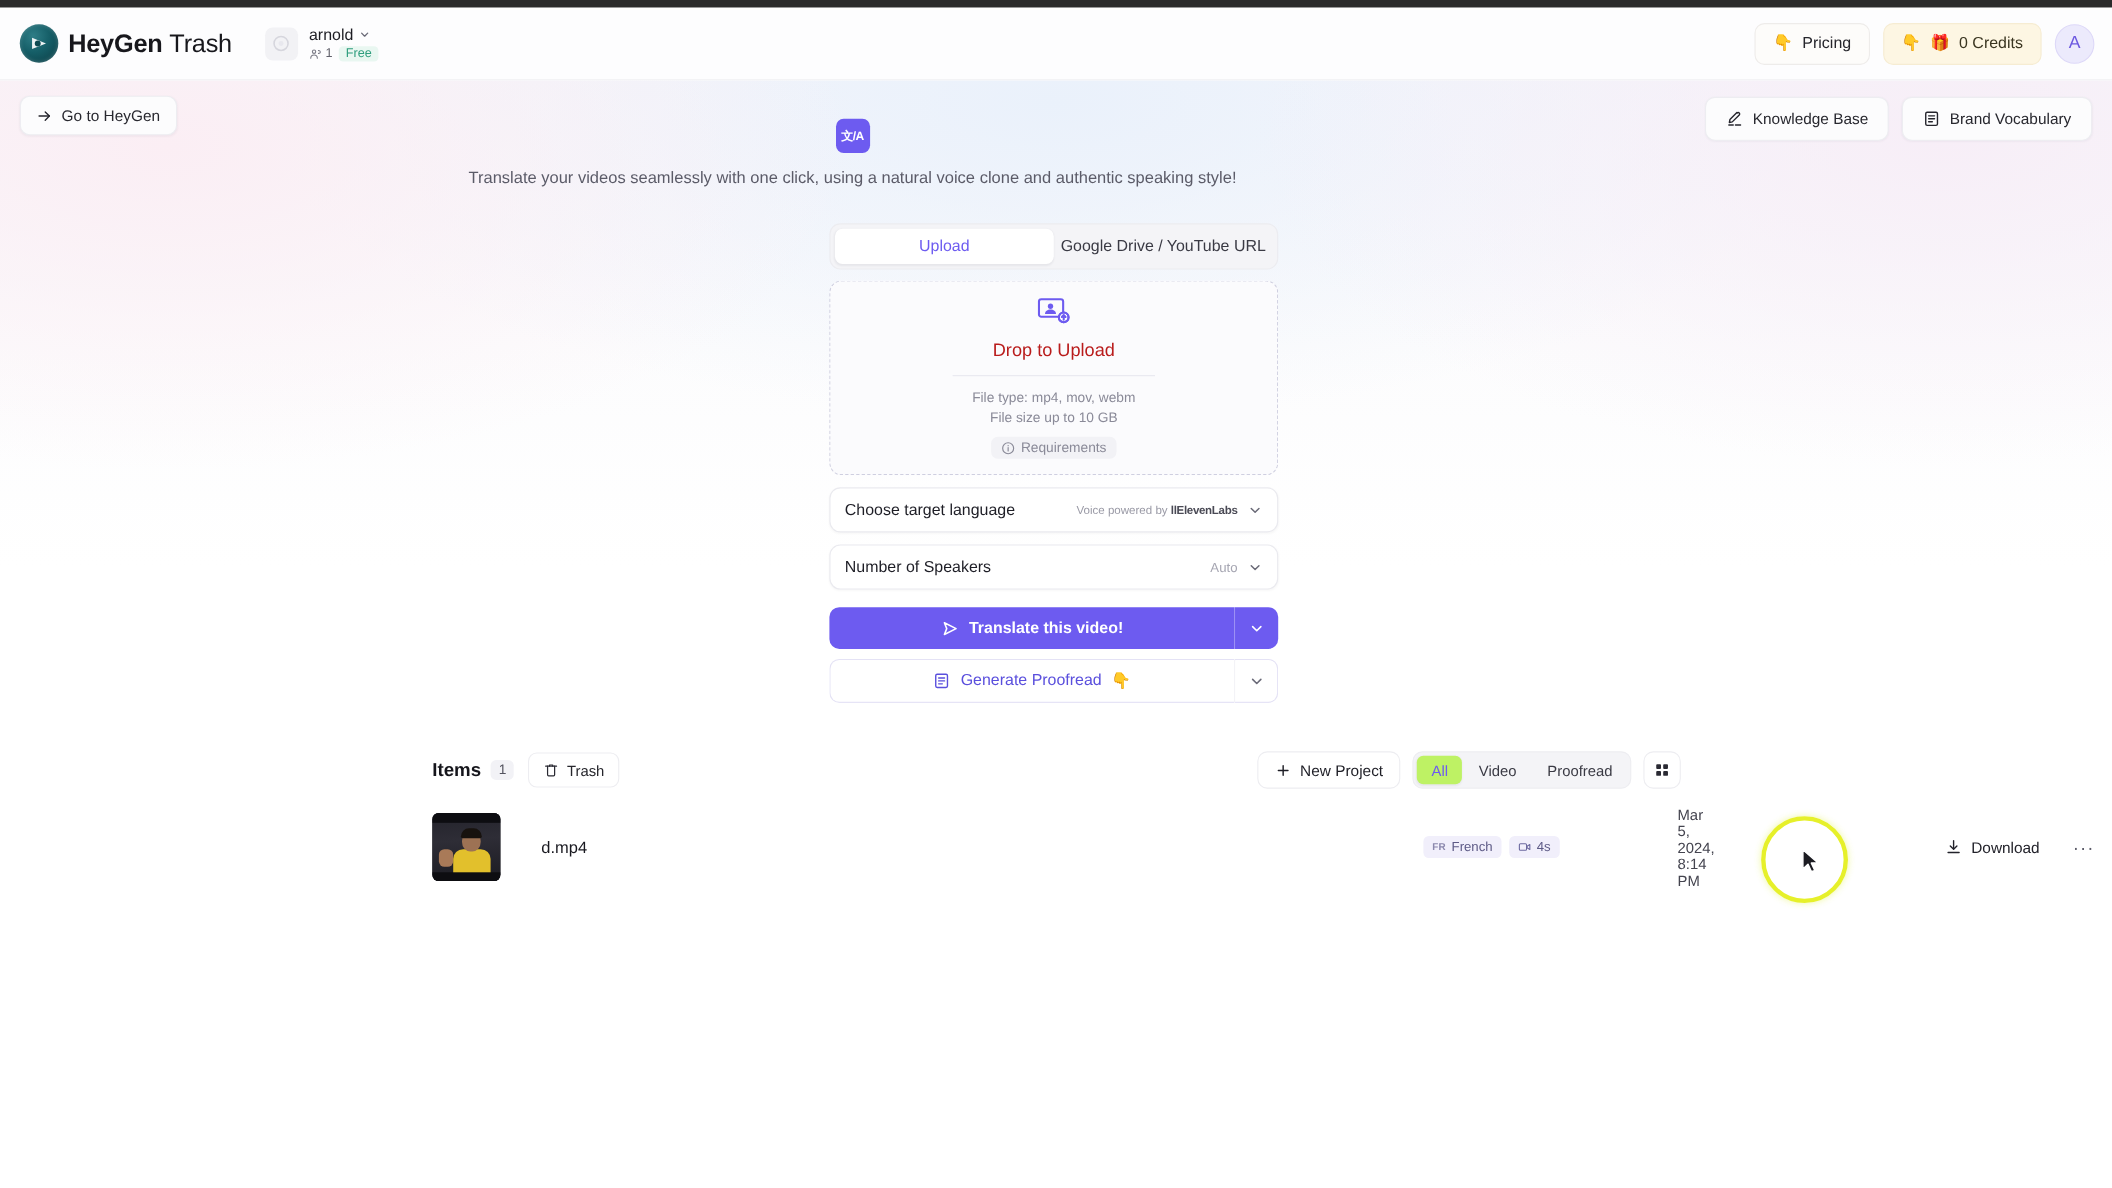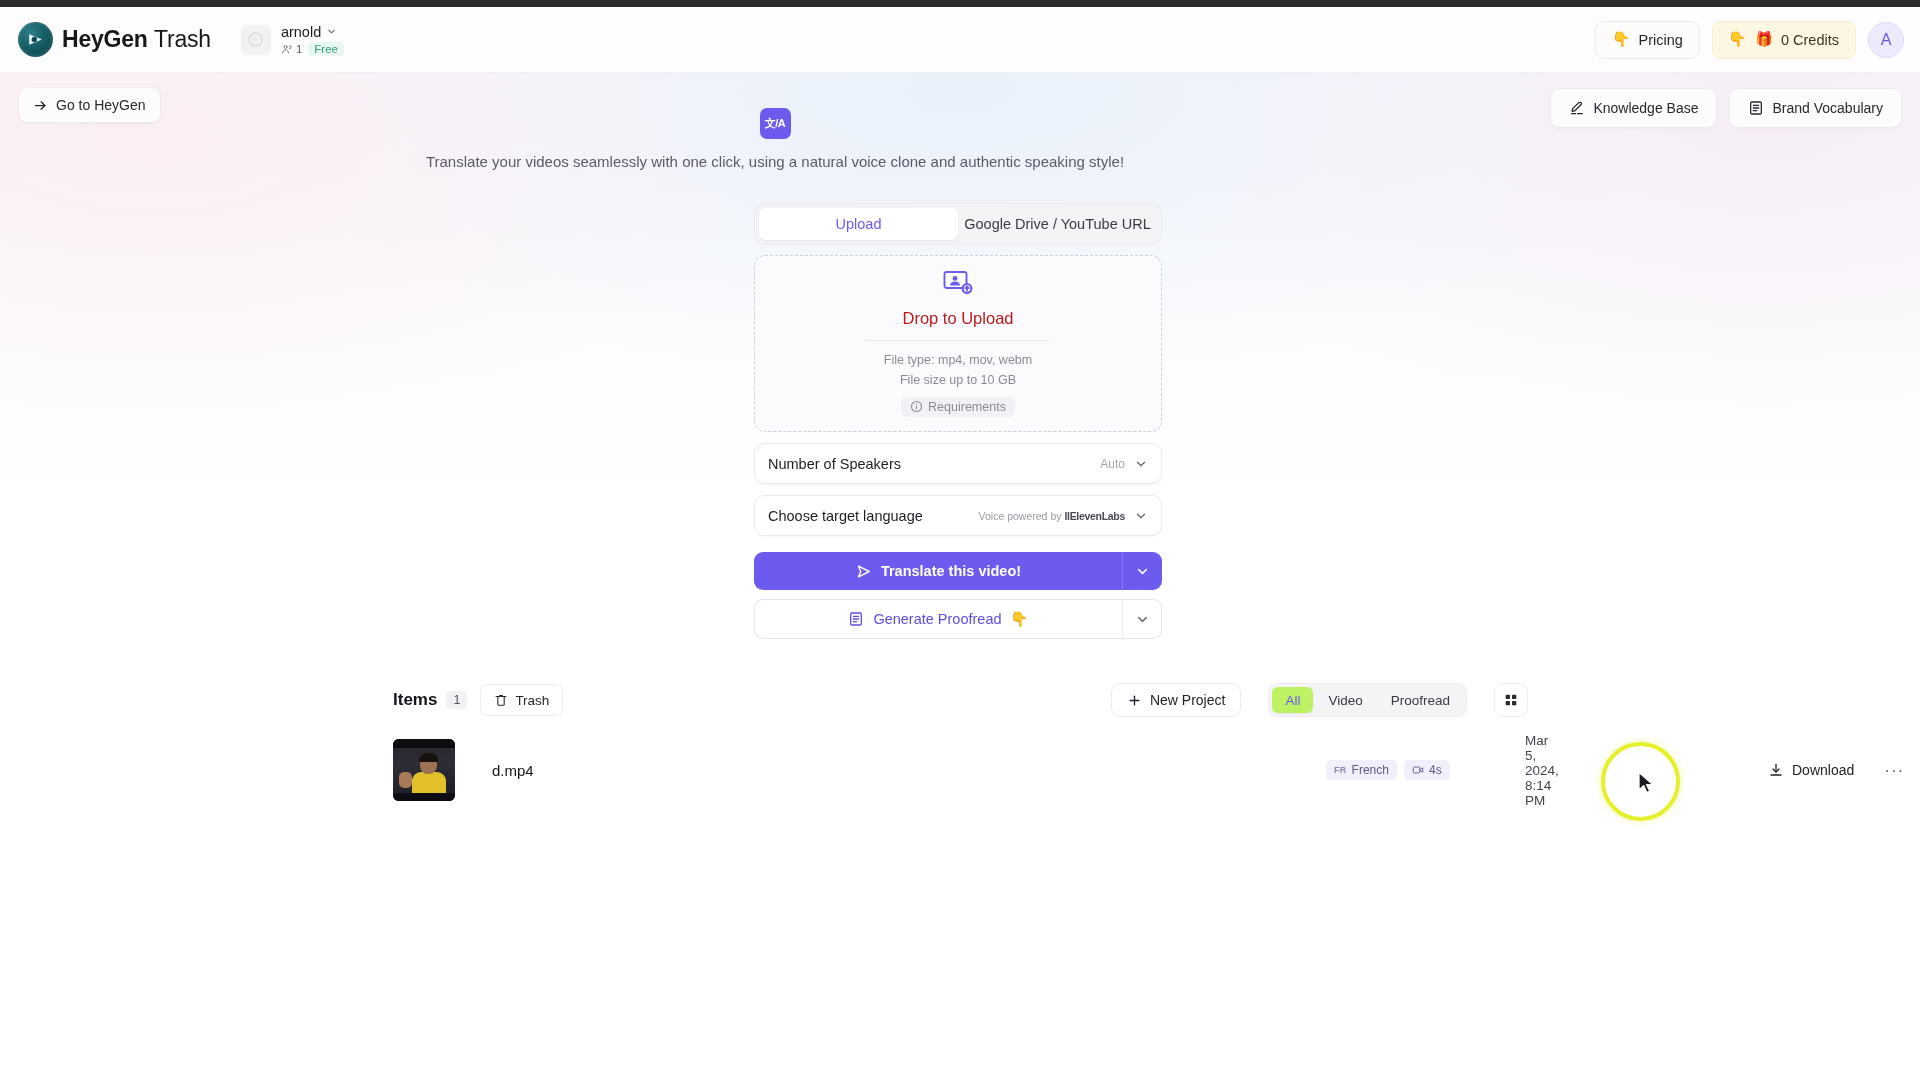--- a/index.html
+++ b/index.html
@@ -188,21 +188,21 @@
   .items-count {
     margin-left: 9px; font-size: 12.5px; color: #53535f;
     background: #f2f2f6; border-radius: 5px; padding: 2px 7px;
   }
   .trash-btn {
     margin-left: 13px; display: inline-flex; align-items: center; gap: 7px;
     height: 32px; padding: 12px 13px; background: #fff;
     border: 1px solid #ededf1; border-radius: 8px;
     font-size: 13.5px; color: #26262c; cursor: pointer;
   }
-  .items-bar-right { margin-left: auto; display: flex; align-items: center; gap: 27px; }
+  .items-bar-right { margin-left: auto; display: flex; align-items: center; gap: 11px; }
   .new-project {
     display: inline-flex; align-items: center; gap: 8px;
     height: 34px; padding: 0 15px; background: #fff;
     border: 1px solid #ededf1; border-radius: 9px;
     font-size: 14px; color: #1e1e26; cursor: pointer;
   }
   .seg {
     display: flex; gap: 2px; height: 34px; padding: 3px;
     background: #f4f4f7; border-radius: 9px; border: 1px solid #ededf1;
   }
@@ -242,21 +242,21 @@
   }
   .thumb .body {
     position: absolute; left: 19px; top: 33px; width: 34px; height: 24px;
     border-radius: 9px 9px 0 0; background: #e2c02c;
   }
   .thumb .hand {
     position: absolute; left: 6px; top: 33px; width: 13px; height: 16px;
     border-radius: 5px; background: #a97a58;
   }
   .row-name { margin-left: 37px; font-size: 15px; color: #18181f; }
-  .row-tags { position: absolute; left: 933px; display: flex; align-items: center; gap: 7px; }
+  .row-tags { position: absolute; left: 901px; display: flex; align-items: center; gap: 7px; }
   .tag {
     display: inline-flex; align-items: center; gap: 5px;
     background: #f1effb; border-radius: 5px; padding: 3px 8px;
     font-size: 12px; color: #5d5a86;
   }
   .tag .cc { font-size: 9px; font-weight: 700; color: #8b88ad; letter-spacing: .3px; }
   .row-date { position: absolute; left: 1132px; font-size: 13.5px; color: #44444f; }
   .row-actions { position: absolute; left: 1375px; display: flex; align-items: center; gap: 30px; }
   .dl {
     display: inline-flex; align-items: center; gap: 8px;
@@ -403,35 +403,35 @@
       <svg width="13" height="13" viewBox="0 0 24 24" fill="none" stroke="#8a8a98" stroke-width="2" stroke-linecap="round">
           <circle cx="12" cy="12" r="9.2"></circle>
           <line x1="12" y1="11" x2="12" y2="16.5"></line>
           <circle cx="12" cy="7.6" r="1.1" fill="#8a8a98" stroke="none"></circle>
         </svg>
       <span>Requirements</span>
     </div>
   </div>
 
   <div class="select-row">
-    <span class="select-label">Number of Speakers</span>
+    <span class="select-label">Choose target language</span>
     <span class="select-right">
-      <span class="auto-txt">Auto</span>
+      <span class="powered"><span>Voice powered by </span><b>llElevenLabs</b></span>
       <span class="chev">
           <svg width="14" height="14" viewBox="0 0 24 24" fill="none" stroke="#6a6a77" stroke-width="2.3" stroke-linecap="round" stroke-linejoin="round">
             <polyline points="6 9 12 15 18 9"></polyline>
           </svg>
         </span>
     </span>
   </div>
 
   <div class="select-row">
-    <span class="select-label">Choose target language</span>
+    <span class="select-label">Number of Speakers</span>
     <span class="select-right">
-      <span class="powered"><span>Voice powered by </span><b>llElevenLabs</b></span>
+      <span class="auto-txt">Auto</span>
       <span class="chev">
           <svg width="14" height="14" viewBox="0 0 24 24" fill="none" stroke="#6a6a77" stroke-width="2.3" stroke-linecap="round" stroke-linejoin="round">
             <polyline points="6 9 12 15 18 9"></polyline>
           </svg>
         </span>
     </span>
   </div>
 
   <div class="split-btn">
     <div class="split-main">

